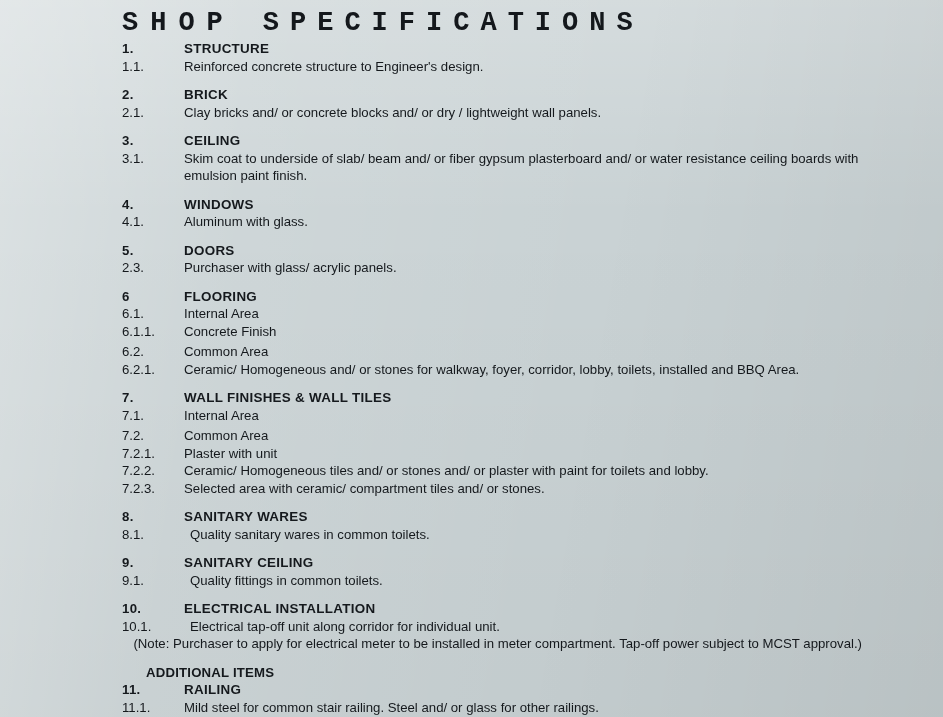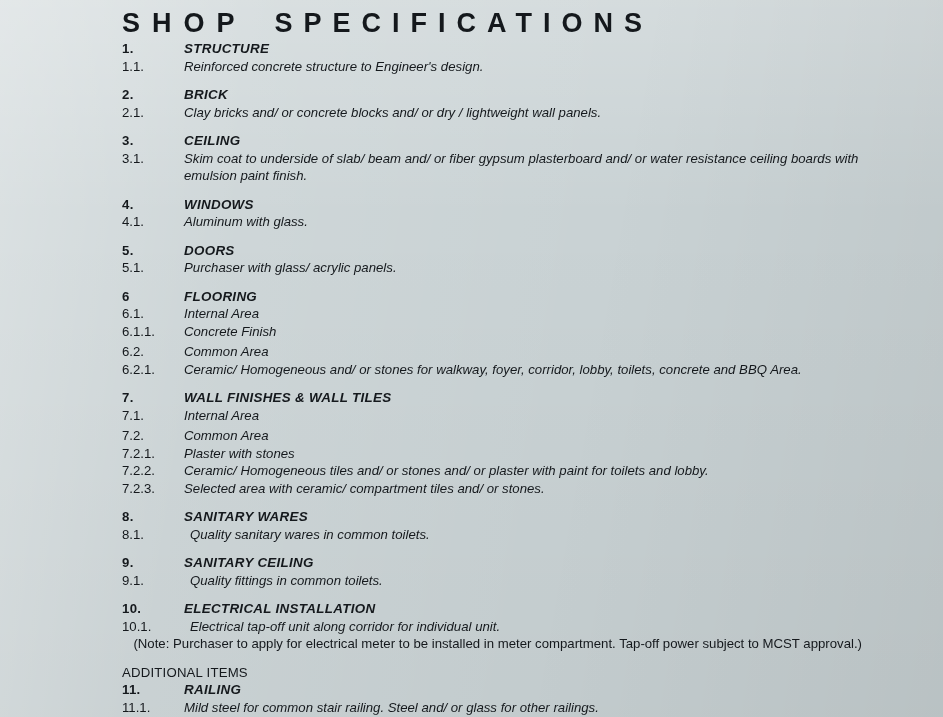--- a/index.html
+++ b/index.html
@@ -42,20 +42,21 @@
   .doc-title {
     position: absolute;
     left: 122px;
     top: 8px;
     width: 760px;
     color: #14181c;
     font-size: 27px;
     font-weight: bold;
     letter-spacing: 0px;
     white-space: nowrap;
+    font-family: Liberation Mono, monospace;
   }
   .doc-title .t-shop {
     letter-spacing: 12px;
   }
   .doc-title .t-spec {
     letter-spacing: 11px;
     margin-left: 28px;
   }
   .content {
     position: absolute;
@@ -78,44 +79,44 @@
     padding: 0;
     line-height: 17.5px;
   }
   .num {
     flex: 0 0 auto;
     width: 62px;
     white-space: nowrap;
   }
   .txt {
     flex: 1 1 auto;
-    font-style: italic;
   }
   .head .num,
   .head .txt {
     font-weight: bold;
     letter-spacing: 0.3px;
   }
   .head .txt {
     font-size: 13.4px;
   }
   .sub .txt {
     font-weight: normal;
   }
   .indent-txt {
     padding-left: 6px;
   }
   .fullwidth {
     line-height: 17.5px;
     text-align: right;
   }
   .additional {
-    font-weight: normal;
+    font-weight: bold;
     letter-spacing: 0.2px;
     line-height: 17.5px;
+    margin-left: 24px;
   }
 </style>
 </head>
 <body>
 
 <div id="page">
   <div id="sheet">
 
     <div class="doc-title">
       <span class="t-shop">SHOP</span><span class="t-spec">SPECIFICATIONS</span>
@@ -170,21 +171,21 @@
         </div>
       </div>
       <div class="gap-sm"></div>
 
       <div class="section">
         <div class="row head">
           <span class="num">5.</span>
           <span class="txt">DOORS</span>
         </div>
         <div class="row sub">
-          <span class="num">5.1.</span>
+          <span class="num">2.3.</span>
           <span class="txt">Purchaser with glass/ acrylic panels.</span>
         </div>
       </div>
       <div class="gap-sm"></div>
 
       <div class="section">
         <div class="row head">
           <span class="num">6</span>
           <span class="txt">FLOORING</span>
         </div>
@@ -196,42 +197,42 @@
           <span class="num">6.1.1.</span>
           <span class="txt">Concrete Finish</span>
         </div>
         <div class="gap-xs"></div>
         <div class="row sub">
           <span class="num">6.2.</span>
           <span class="txt">Common Area</span>
         </div>
         <div class="row sub">
           <span class="num">6.2.1.</span>
-          <span class="txt">Ceramic/ Homogeneous and/ or stones for walkway, foyer, corridor, lobby, toilets, concrete and BBQ Area.</span>
+          <span class="txt">Ceramic/ Homogeneous and/ or stones for walkway, foyer, corridor, lobby, toilets, installed and BBQ Area.</span>
         </div>
       </div>
       <div class="gap-sm"></div>
 
       <div class="section">
         <div class="row head">
           <span class="num">7.</span>
           <span class="txt">WALL FINISHES &amp; WALL TILES</span>
         </div>
         <div class="row sub">
           <span class="num">7.1.</span>
           <span class="txt">Internal Area</span>
         </div>
         <div class="gap-xs"></div>
         <div class="row sub">
           <span class="num">7.2.</span>
           <span class="txt">Common Area</span>
         </div>
         <div class="row sub">
           <span class="num">7.2.1.</span>
-          <span class="txt">Plaster with stones</span>
+          <span class="txt">Plaster with unit</span>
         </div>
         <div class="row sub">
           <span class="num">7.2.2.</span>
           <span class="txt">Ceramic/ Homogeneous tiles and/ or stones and/ or plaster with paint for toilets and lobby.</span>
         </div>
         <div class="row sub">
           <span class="num">7.2.3.</span>
           <span class="txt">Selected area with ceramic/ compartment tiles and/ or stones.</span>
         </div>
       </div>

